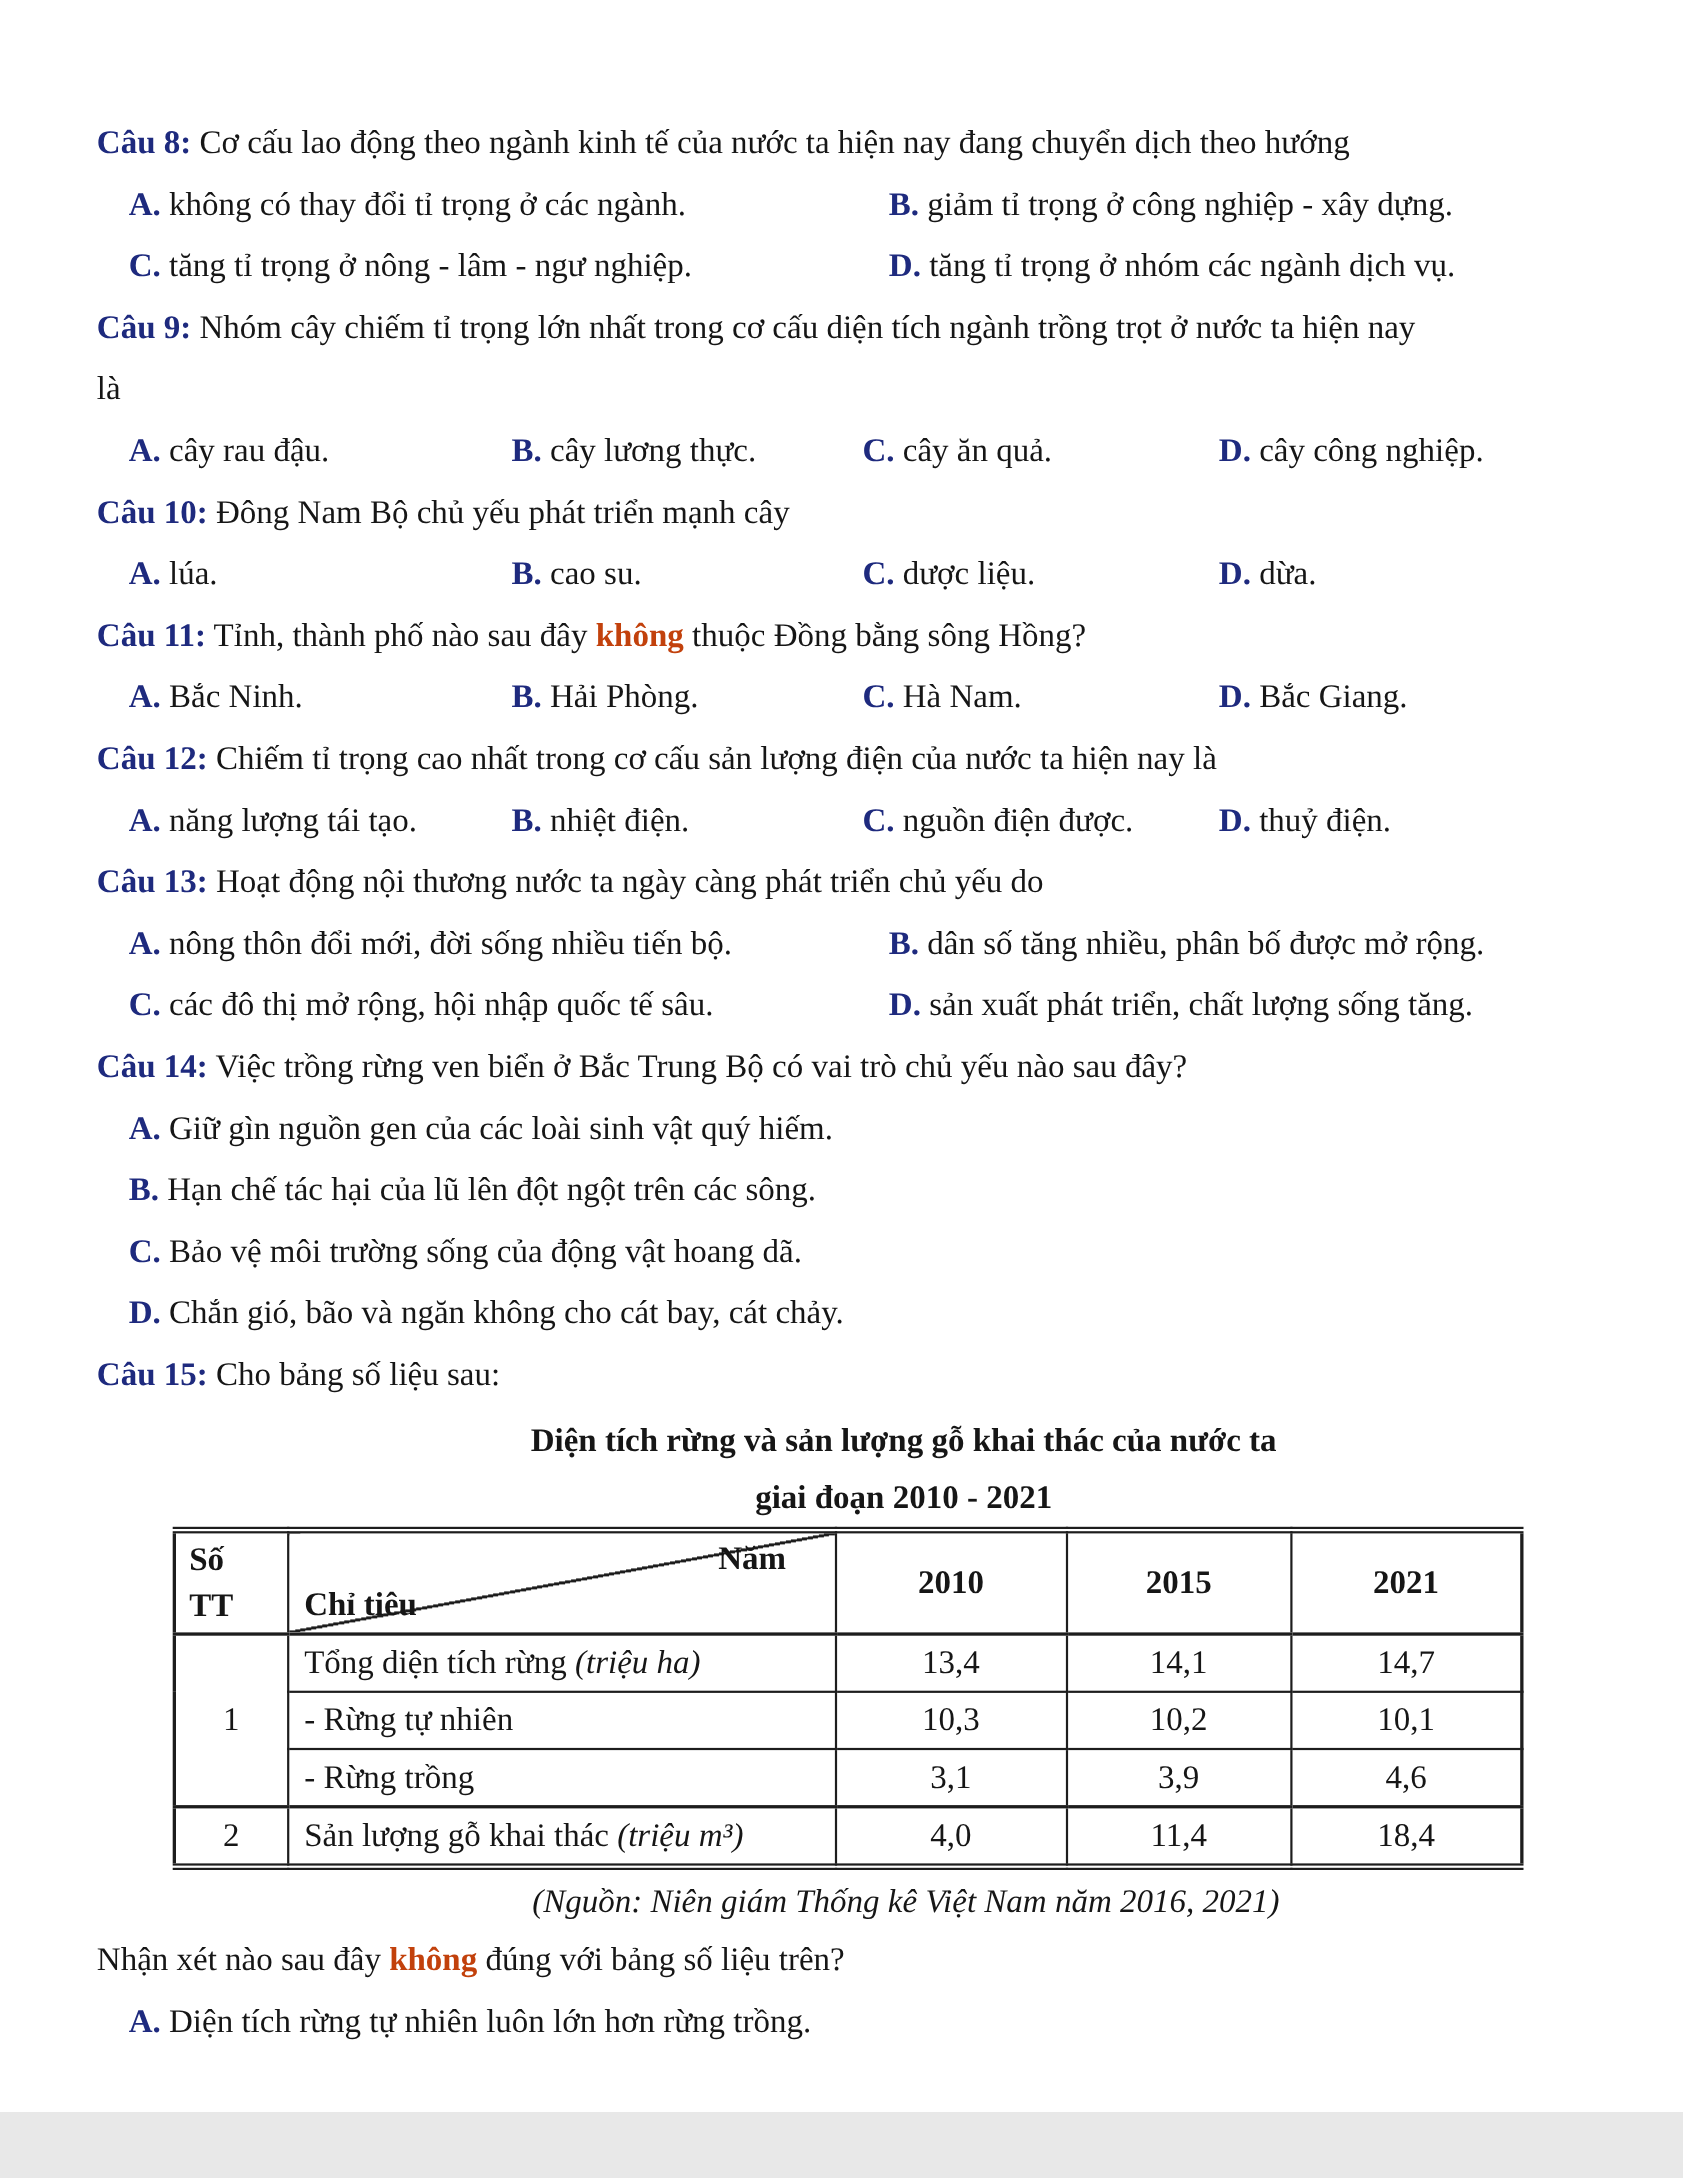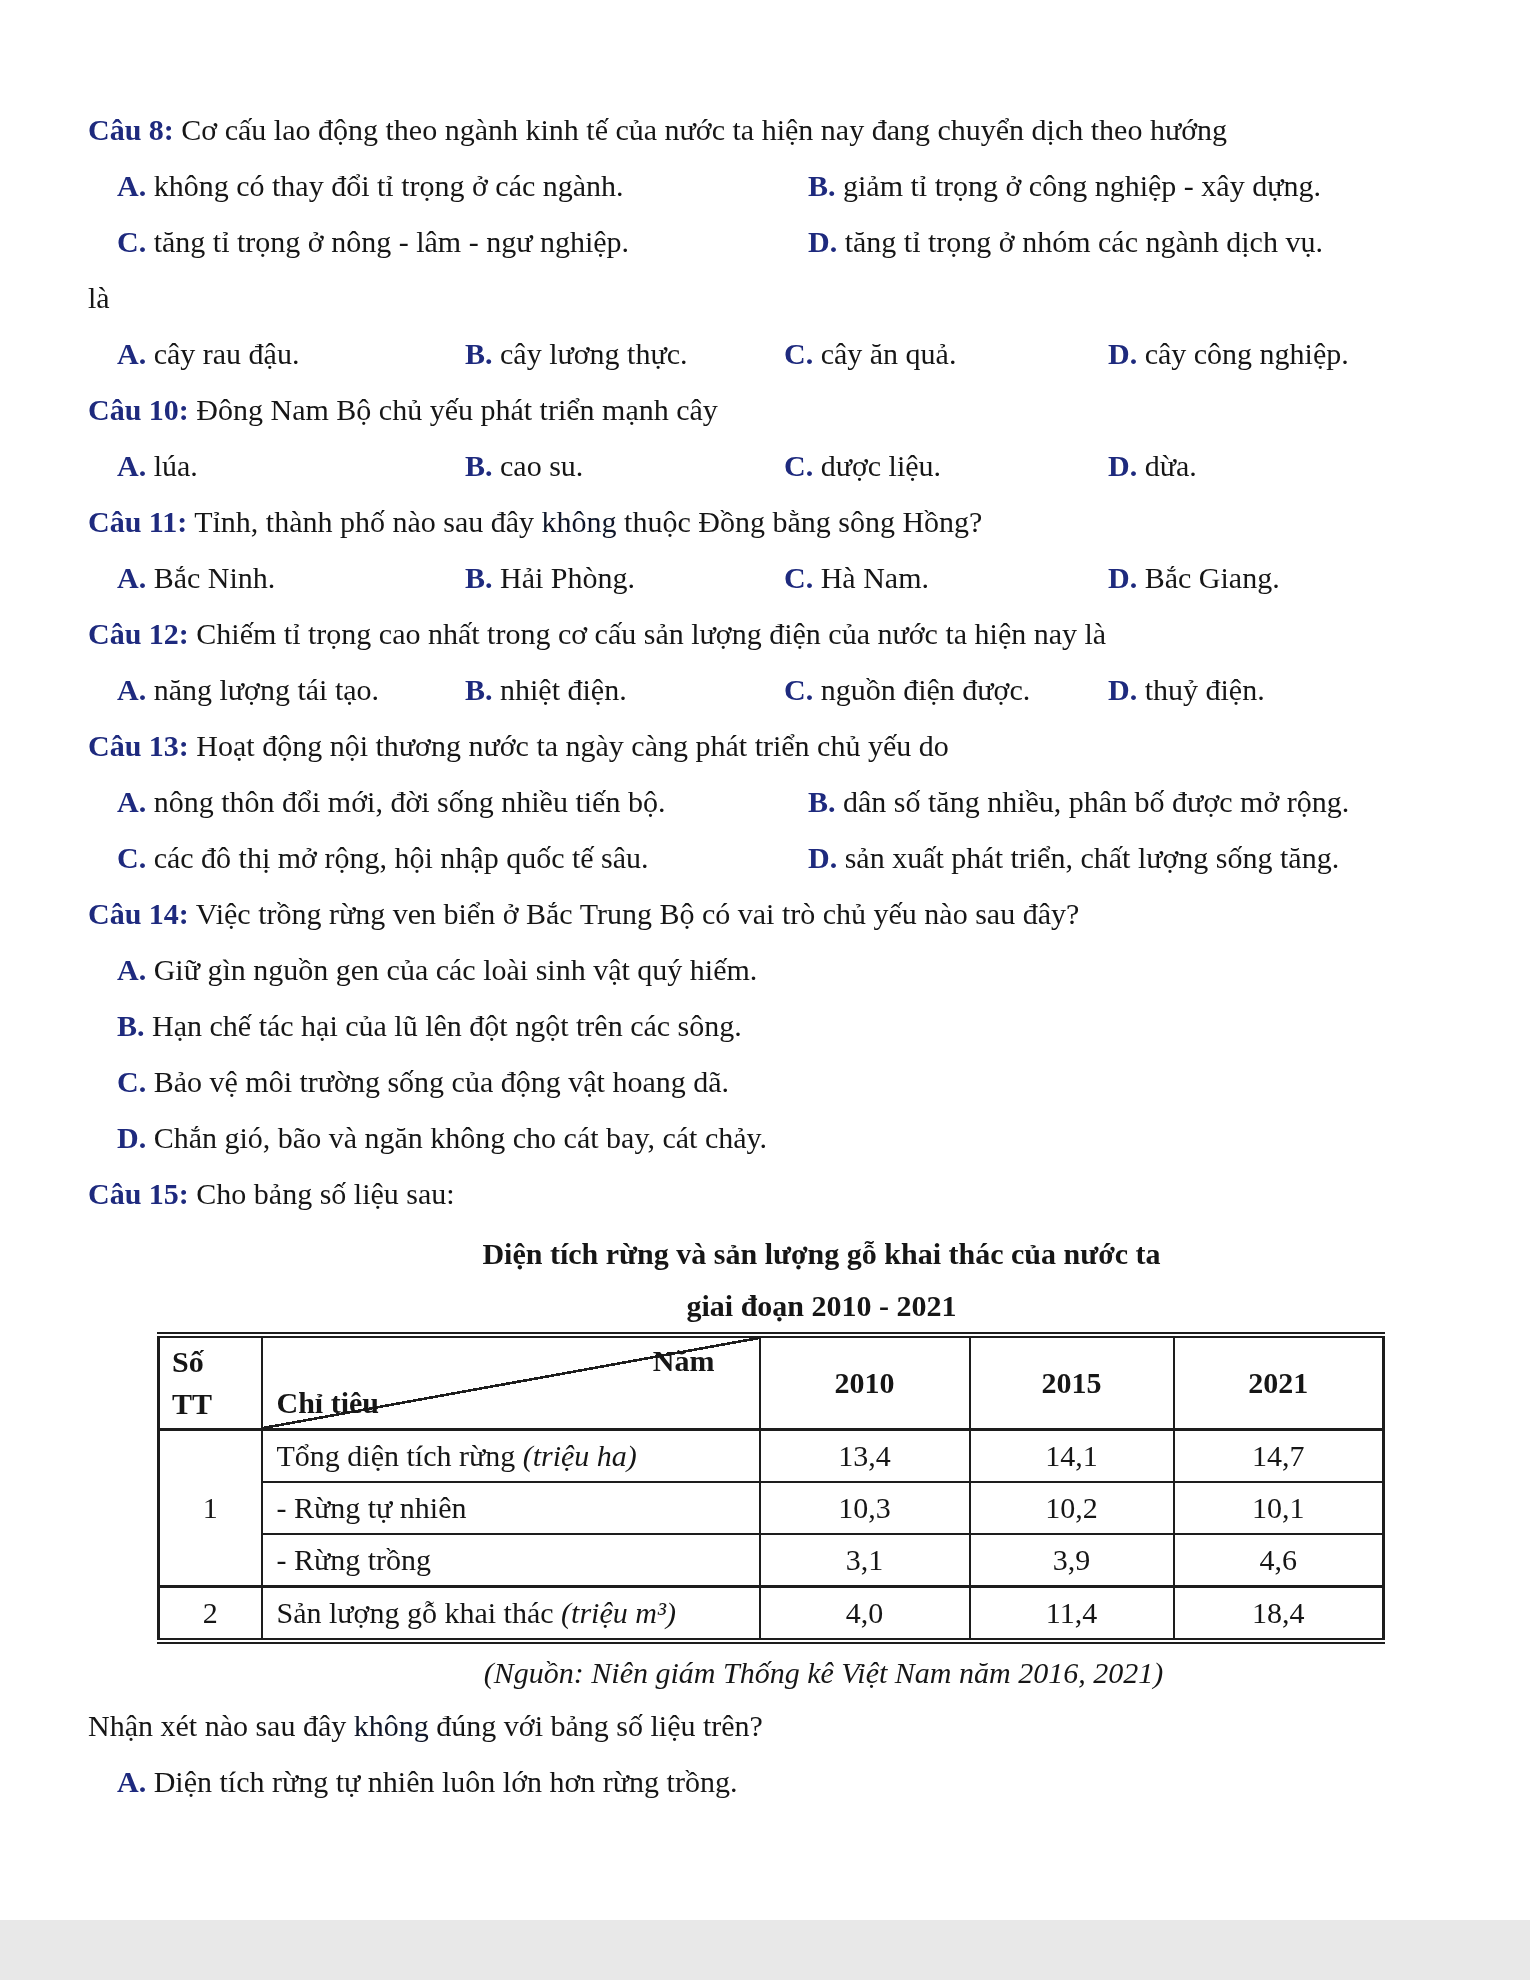--- a/index.html
+++ b/index.html
@@ -9,21 +9,21 @@
     margin:0 auto;
     background:#ffffff;
     overflow:hidden;
     font-family:"Liberation Serif","DejaVu Serif",serif;
     font-size:30px;
     color:#161616;
   }
   .content{padding:102px 50px 0 88px;}
   .line{height:56px;line-height:56px;white-space:nowrap;}
   .q-label{font-weight:bold;color:#1e2a7e;}
-  .seg-b{font-weight:normal;color:#0f172a;}
+  .seg-b{font-weight:bold;color:#c2410c;}
   .opt-row{display:grid;padding-left:29px;}
   .opt-row.cols4{grid-template-columns:348px 319px 324px auto;}
   .opt-row.cols2{grid-template-columns:667px auto;gap:24px;}
   .opt-single{padding-left:29px;}
   .opt-letter{font-weight:bold;color:#1e2a7e;}
   .tbl-title{
     width:1225px;margin:6px 0 0 69px;position:relative;left:52px;
     text-align:center;font-weight:bold;line-height:52px;
   }
   table.data{
@@ -66,20 +66,21 @@
   <div class="content" id="content">
       <div class="line"><span class="q-label">Câu 8:</span> <span class="seg">Cơ cấu lao động theo ngành kinh tế của nước ta hiện nay đang chuyển dịch theo hướng</span></div>
       <div class="line opt-row cols2">
         <span class="opt"><span class="opt-letter">A.</span> <span class="opt-text">không có thay đổi tỉ trọng ở các ngành.</span></span>
         <span class="opt"><span class="opt-letter">B.</span> <span class="opt-text">giảm tỉ trọng ở công nghiệp - xây dựng.</span></span>
       </div>
       <div class="line opt-row cols2">
         <span class="opt"><span class="opt-letter">C.</span> <span class="opt-text">tăng tỉ trọng ở nông - lâm - ngư nghiệp.</span></span>
         <span class="opt"><span class="opt-letter">D.</span> <span class="opt-text">tăng tỉ trọng ở nhóm các ngành dịch vụ.</span></span>
       </div>
+      <div class="line"><span class="q-label">Câu 9:</span> <span class="seg">Nhóm cây chiếm tỉ trọng lớn nhất trong cơ cấu diện tích ngành trồng trọt ở nước ta hiện nay</span></div>
       <div class="line"><span class="seg">là</span></div>
       <div class="line opt-row cols4">
         <span class="opt"><span class="opt-letter">A.</span> <span class="opt-text">cây rau đậu.</span></span>
         <span class="opt"><span class="opt-letter">B.</span> <span class="opt-text">cây lương thực.</span></span>
         <span class="opt"><span class="opt-letter">C.</span> <span class="opt-text">cây ăn quả.</span></span>
         <span class="opt"><span class="opt-letter">D.</span> <span class="opt-text">cây công nghiệp.</span></span>
       </div>
       <div class="line"><span class="q-label">Câu 10:</span> <span class="seg">Đông Nam Bộ chủ yếu phát triển mạnh cây</span></div>
       <div class="line opt-row cols4">
         <span class="opt"><span class="opt-letter">A.</span> <span class="opt-text">lúa.</span></span>

